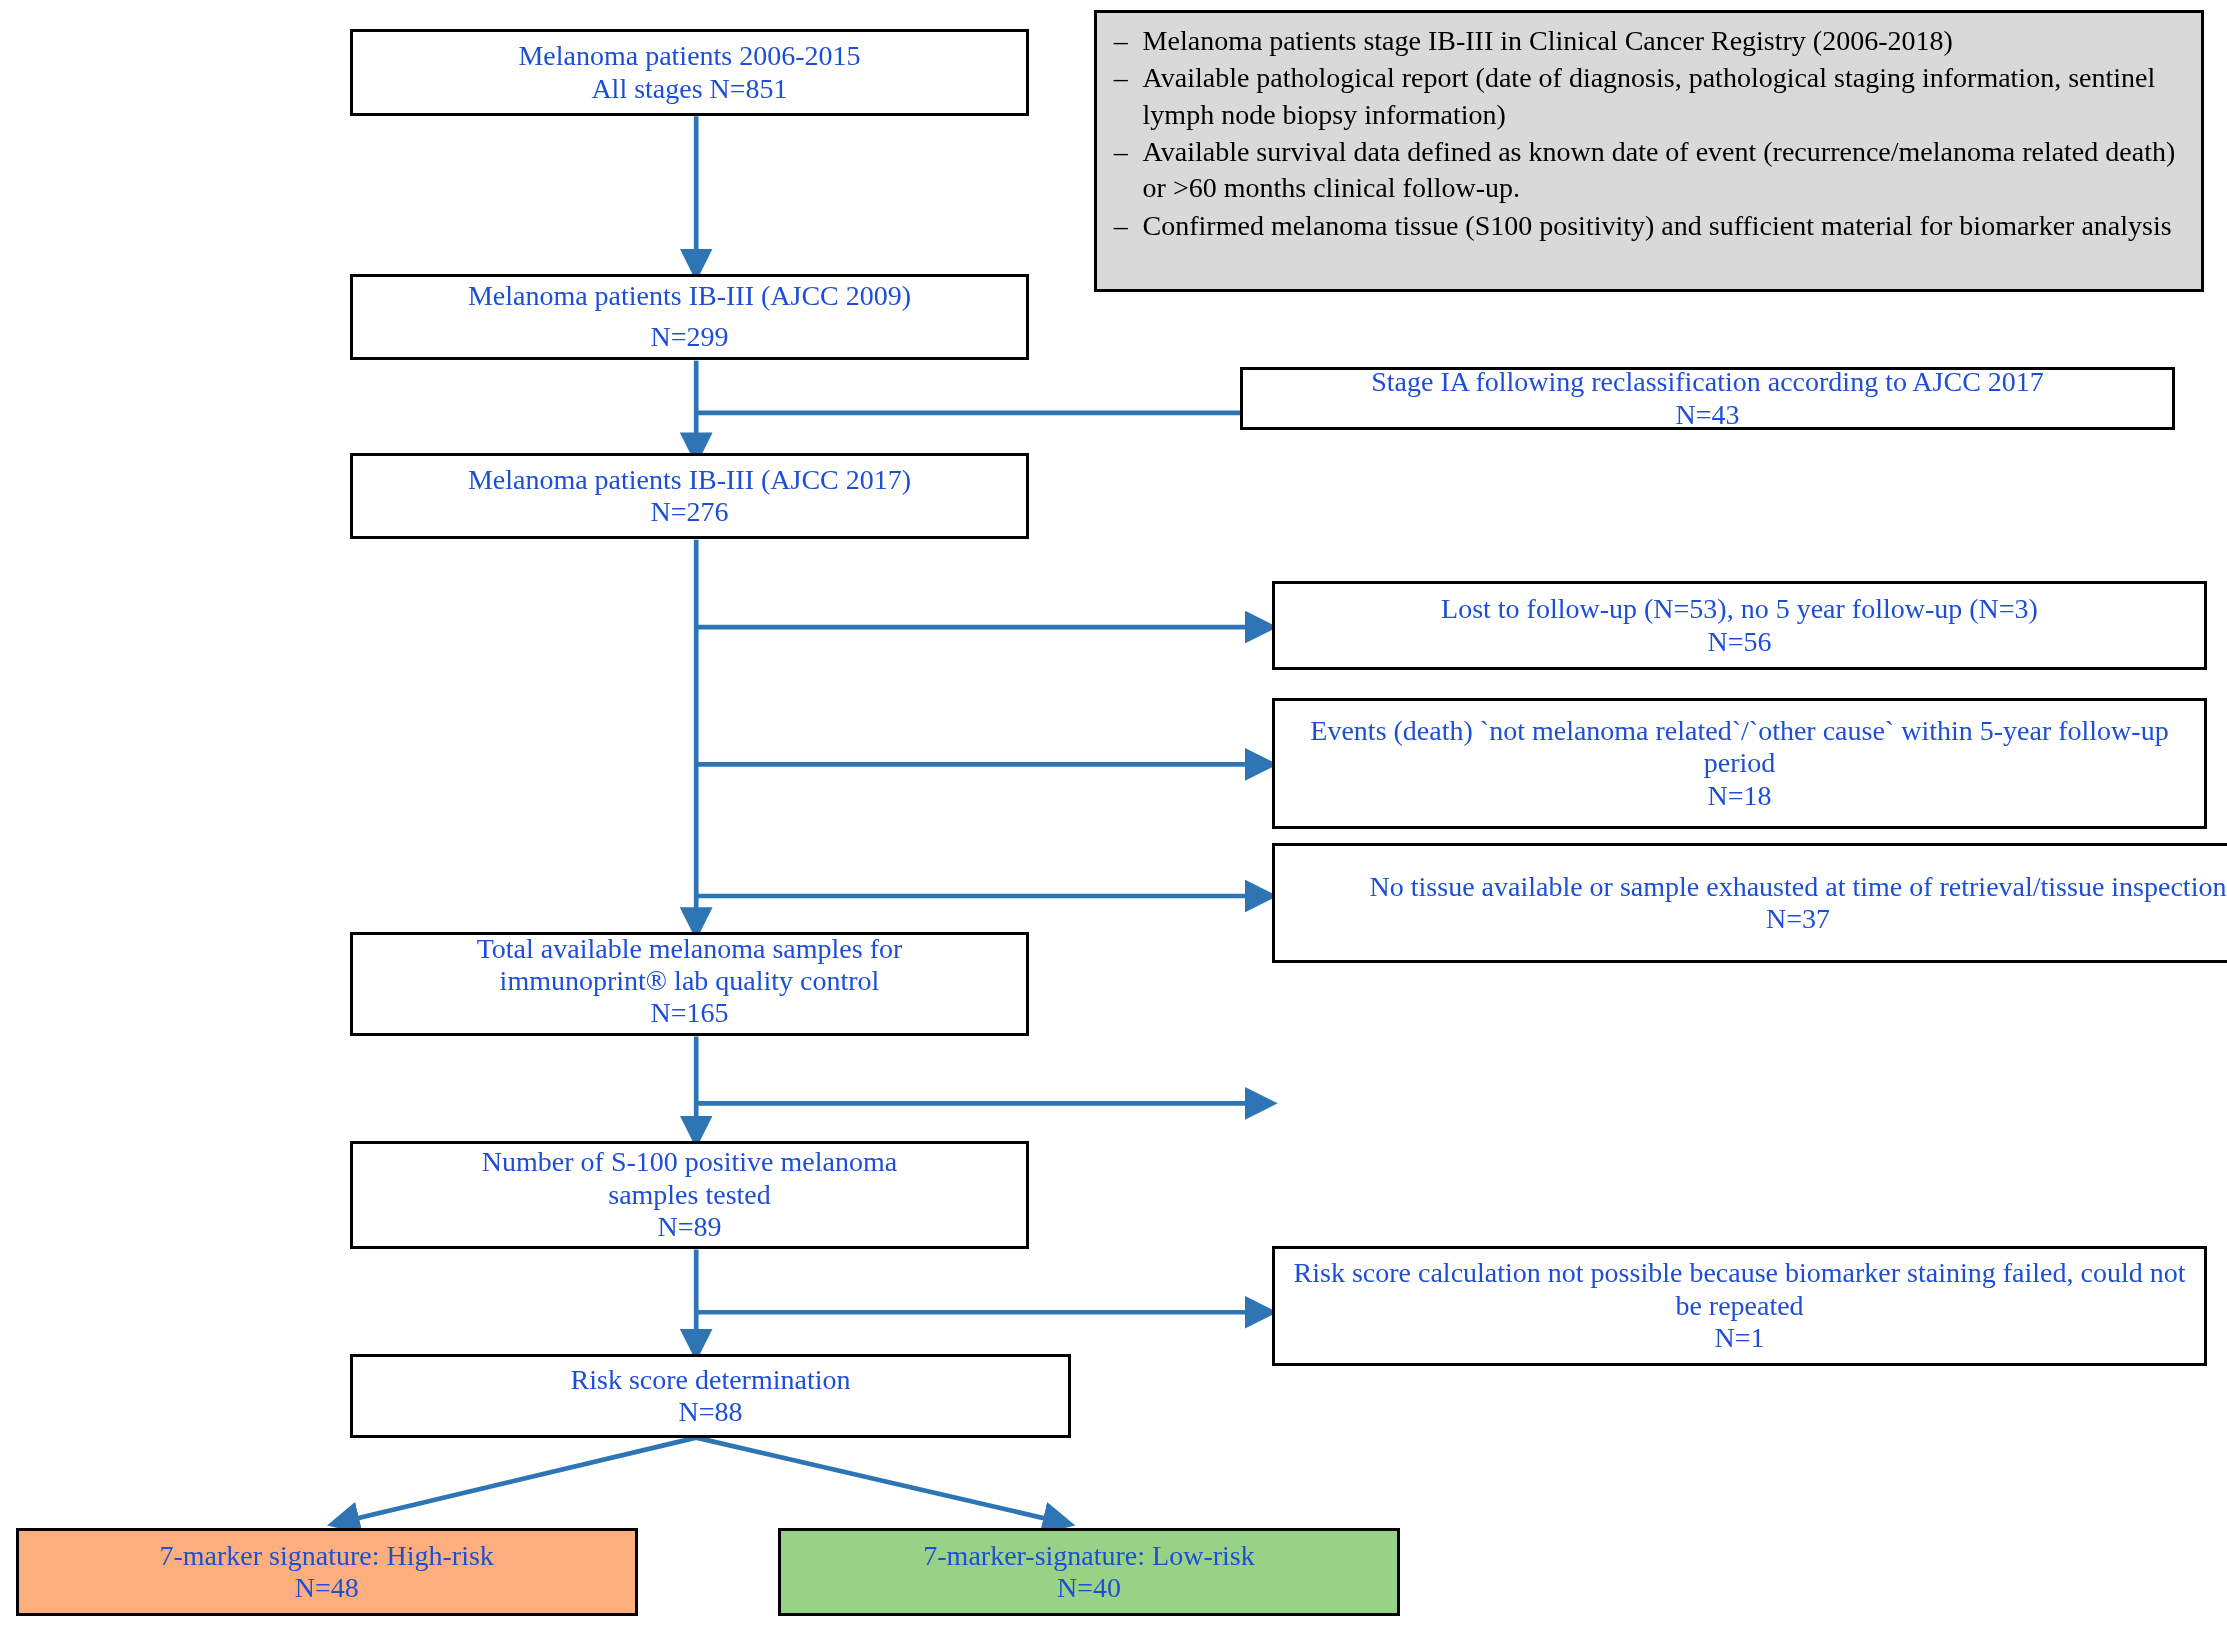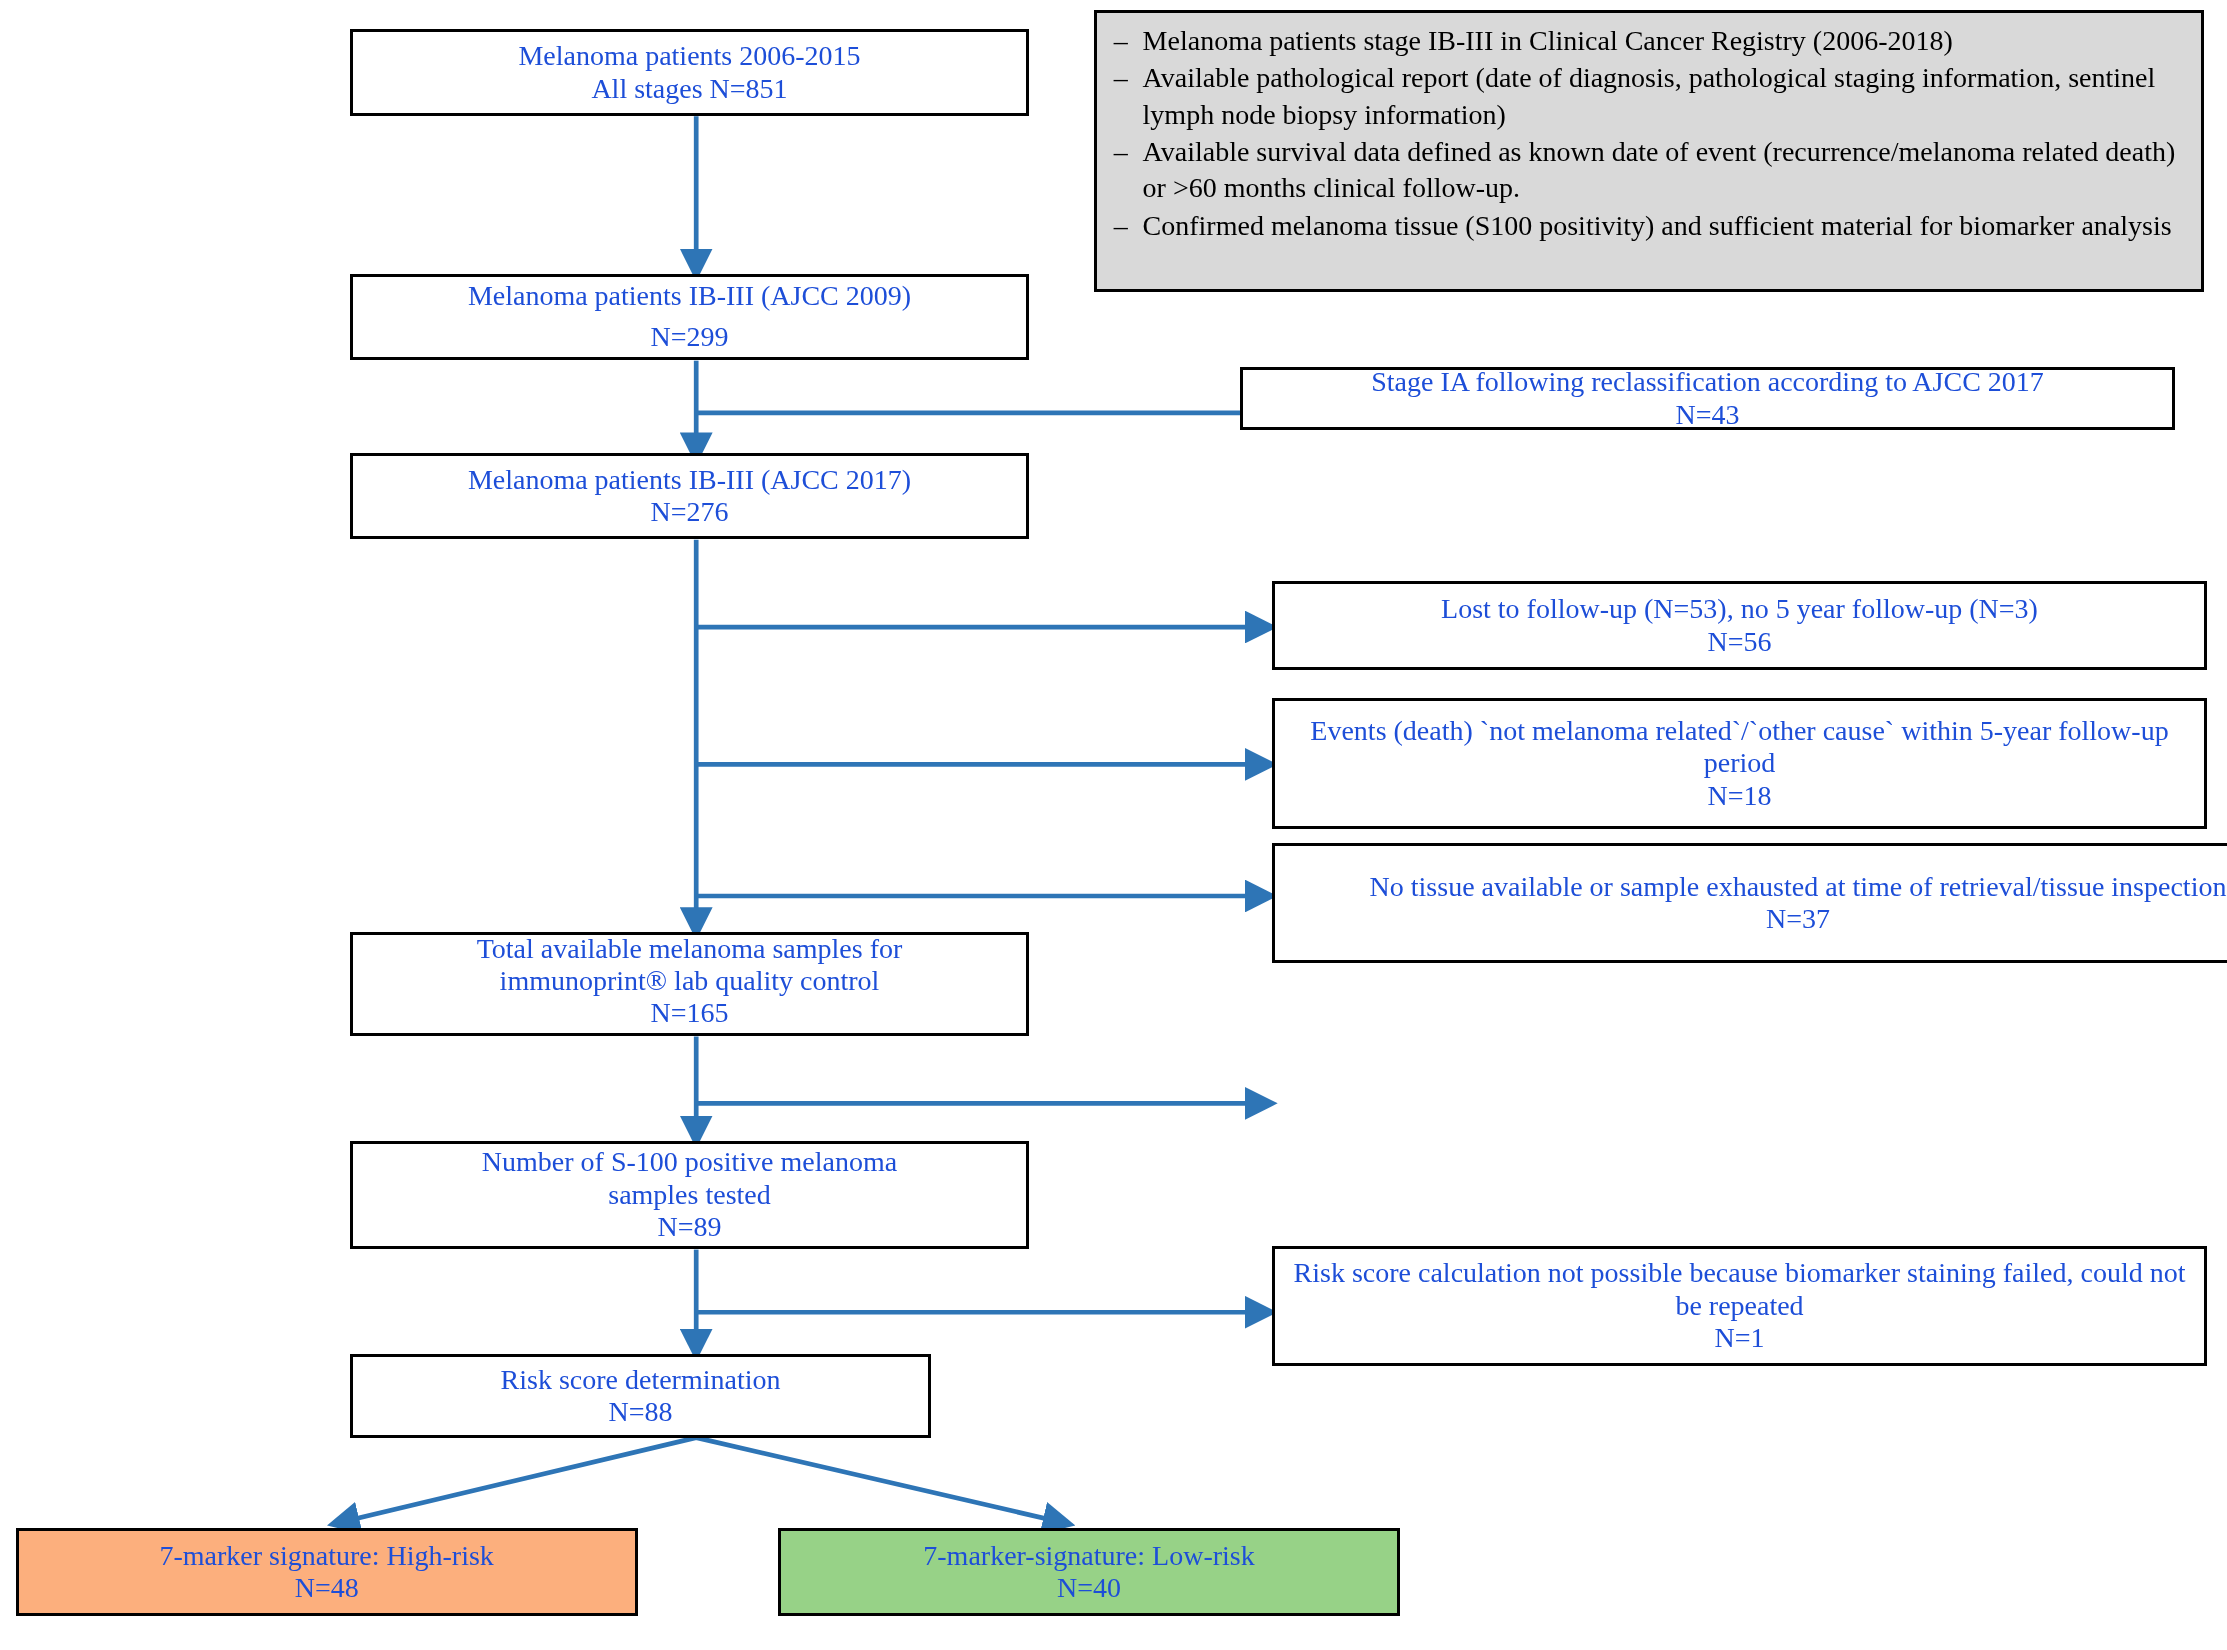--- a/index.html
+++ b/index.html
@@ -121,21 +121,21 @@
     <span class="line">immunoprint® lab quality control</span>
     <span class="line">N=165</span>
   </div>
 
   <div class="node" style="left:350px; top:1141px; width:679px; height:108px;">
     <span class="line">Number of S-100 positive melanoma</span>
     <span class="line">samples tested</span>
     <span class="line">N=89</span>
   </div>
 
-  <div class="node" style="left:350px; top:1354px; width:581px; height:84px;">
+  <div class="node" style="left:350px; top:1354px; width:721px; height:84px;">
     <span class="line">Risk score determination</span>
     <span class="line">N=88</span>
   </div>
 
   <div class="node" style="left:1240px; top:367px; width:935px; height:63px;">
     <span class="line">Stage IA following reclassification according to AJCC 2017</span>
     <span class="line">N=43</span>
   </div>
 
   <div class="node" style="left:1272px; top:581px; width:935px; height:89px;">

